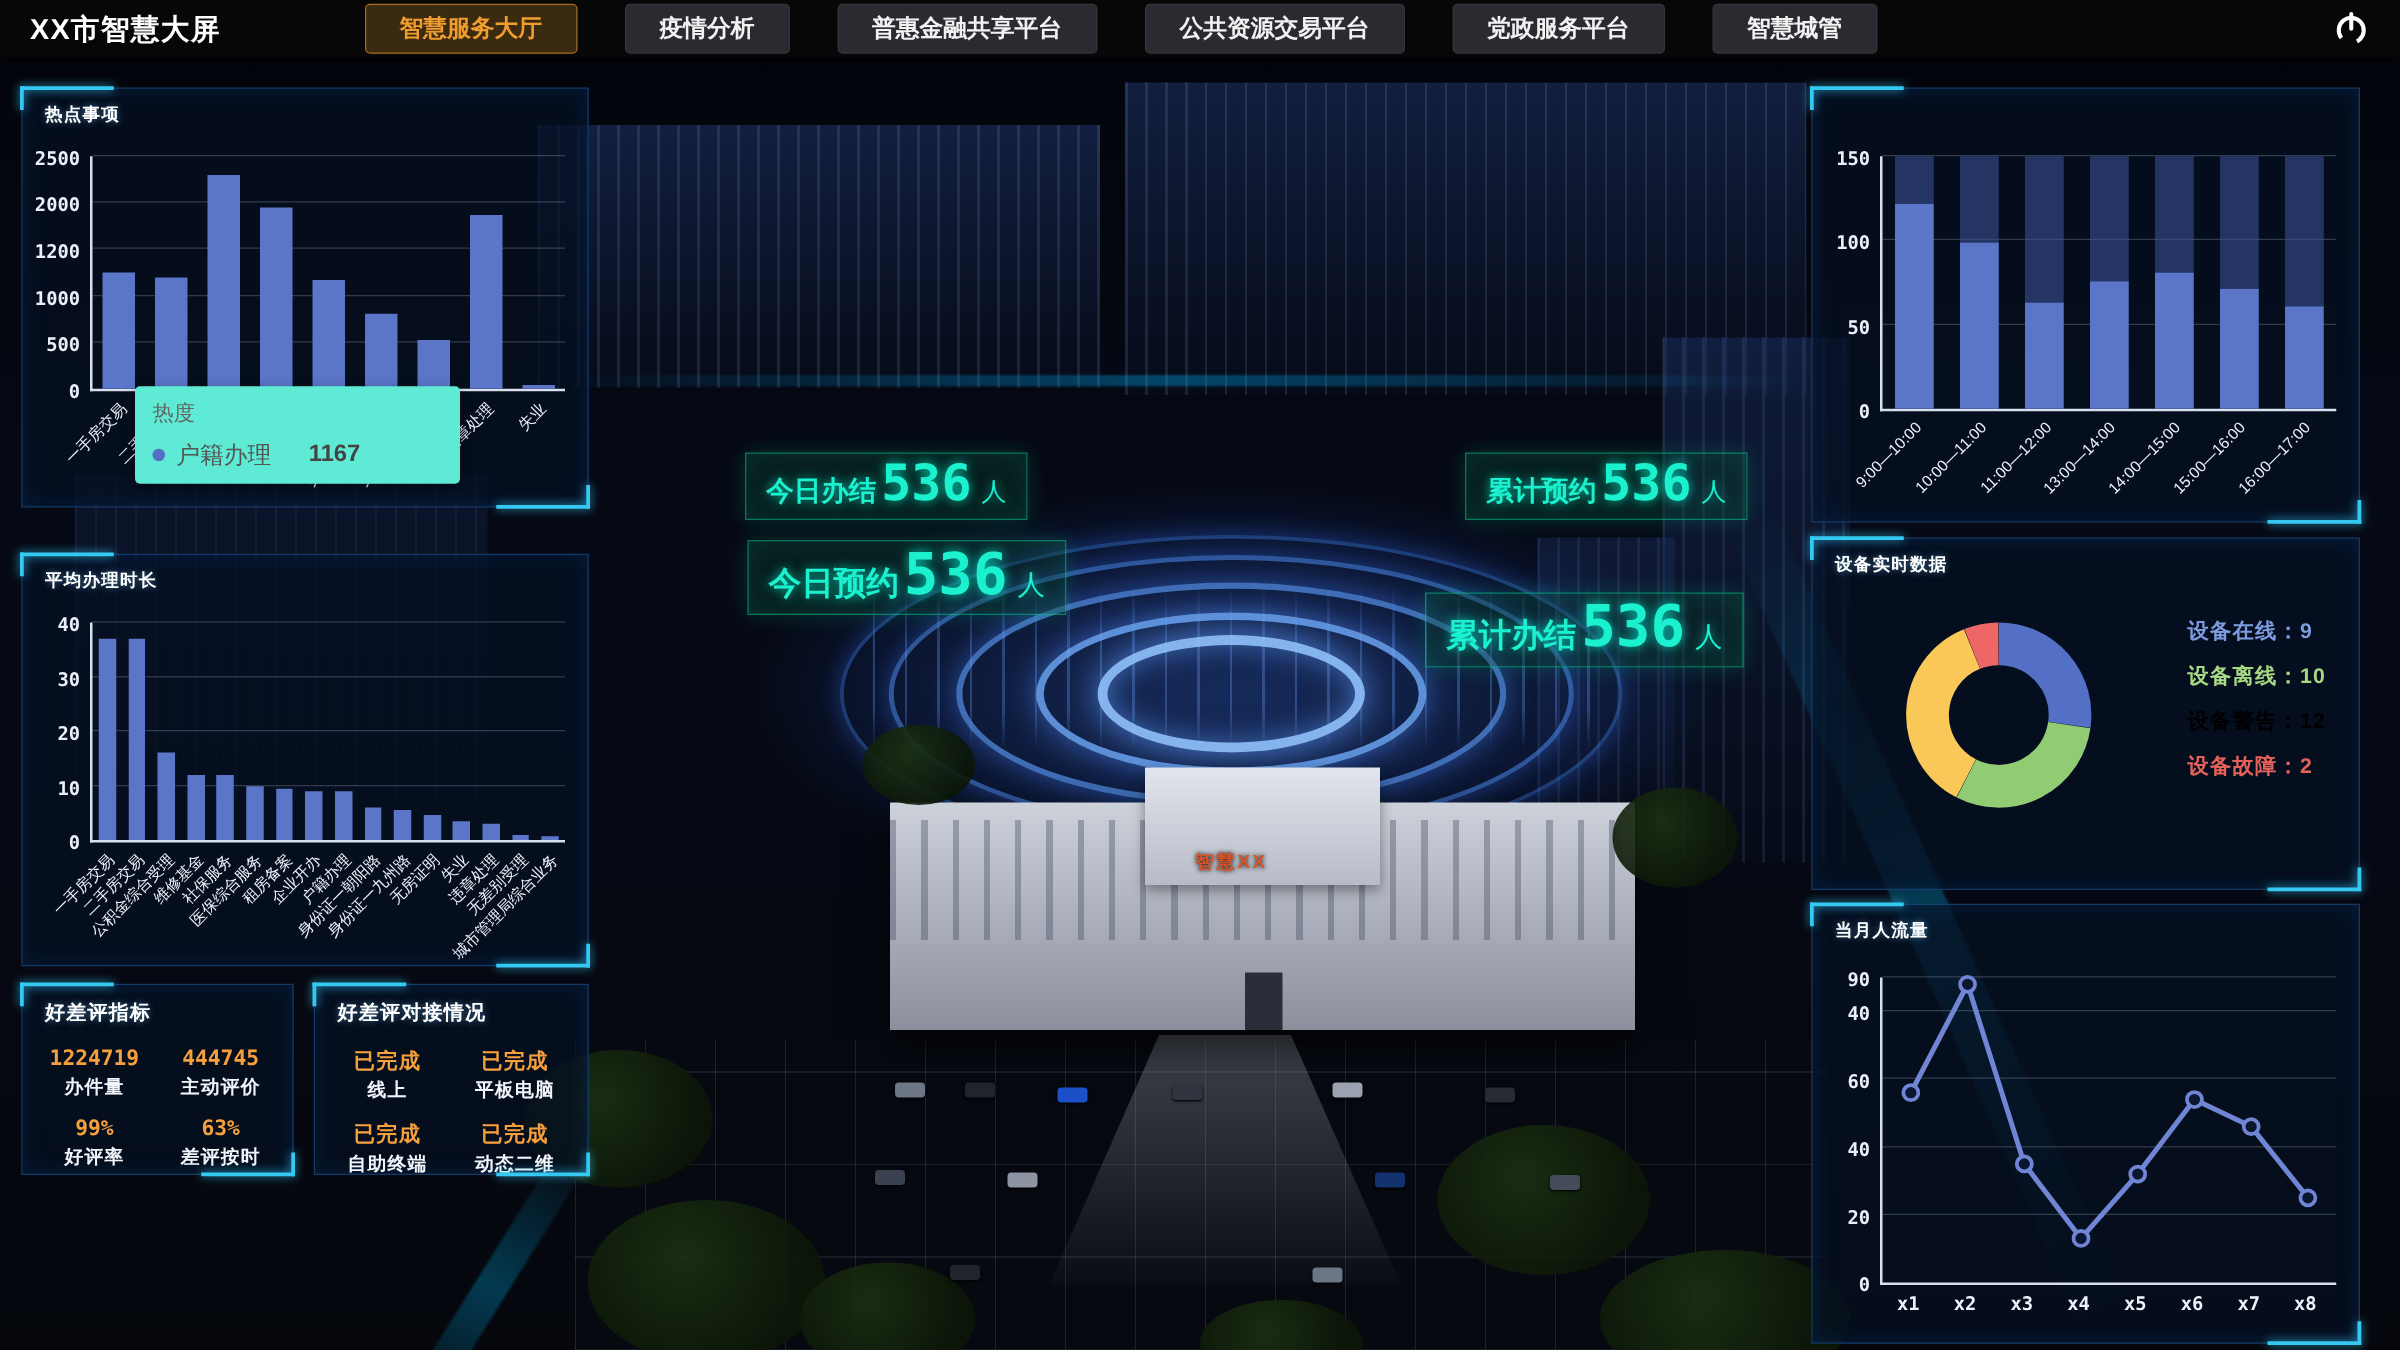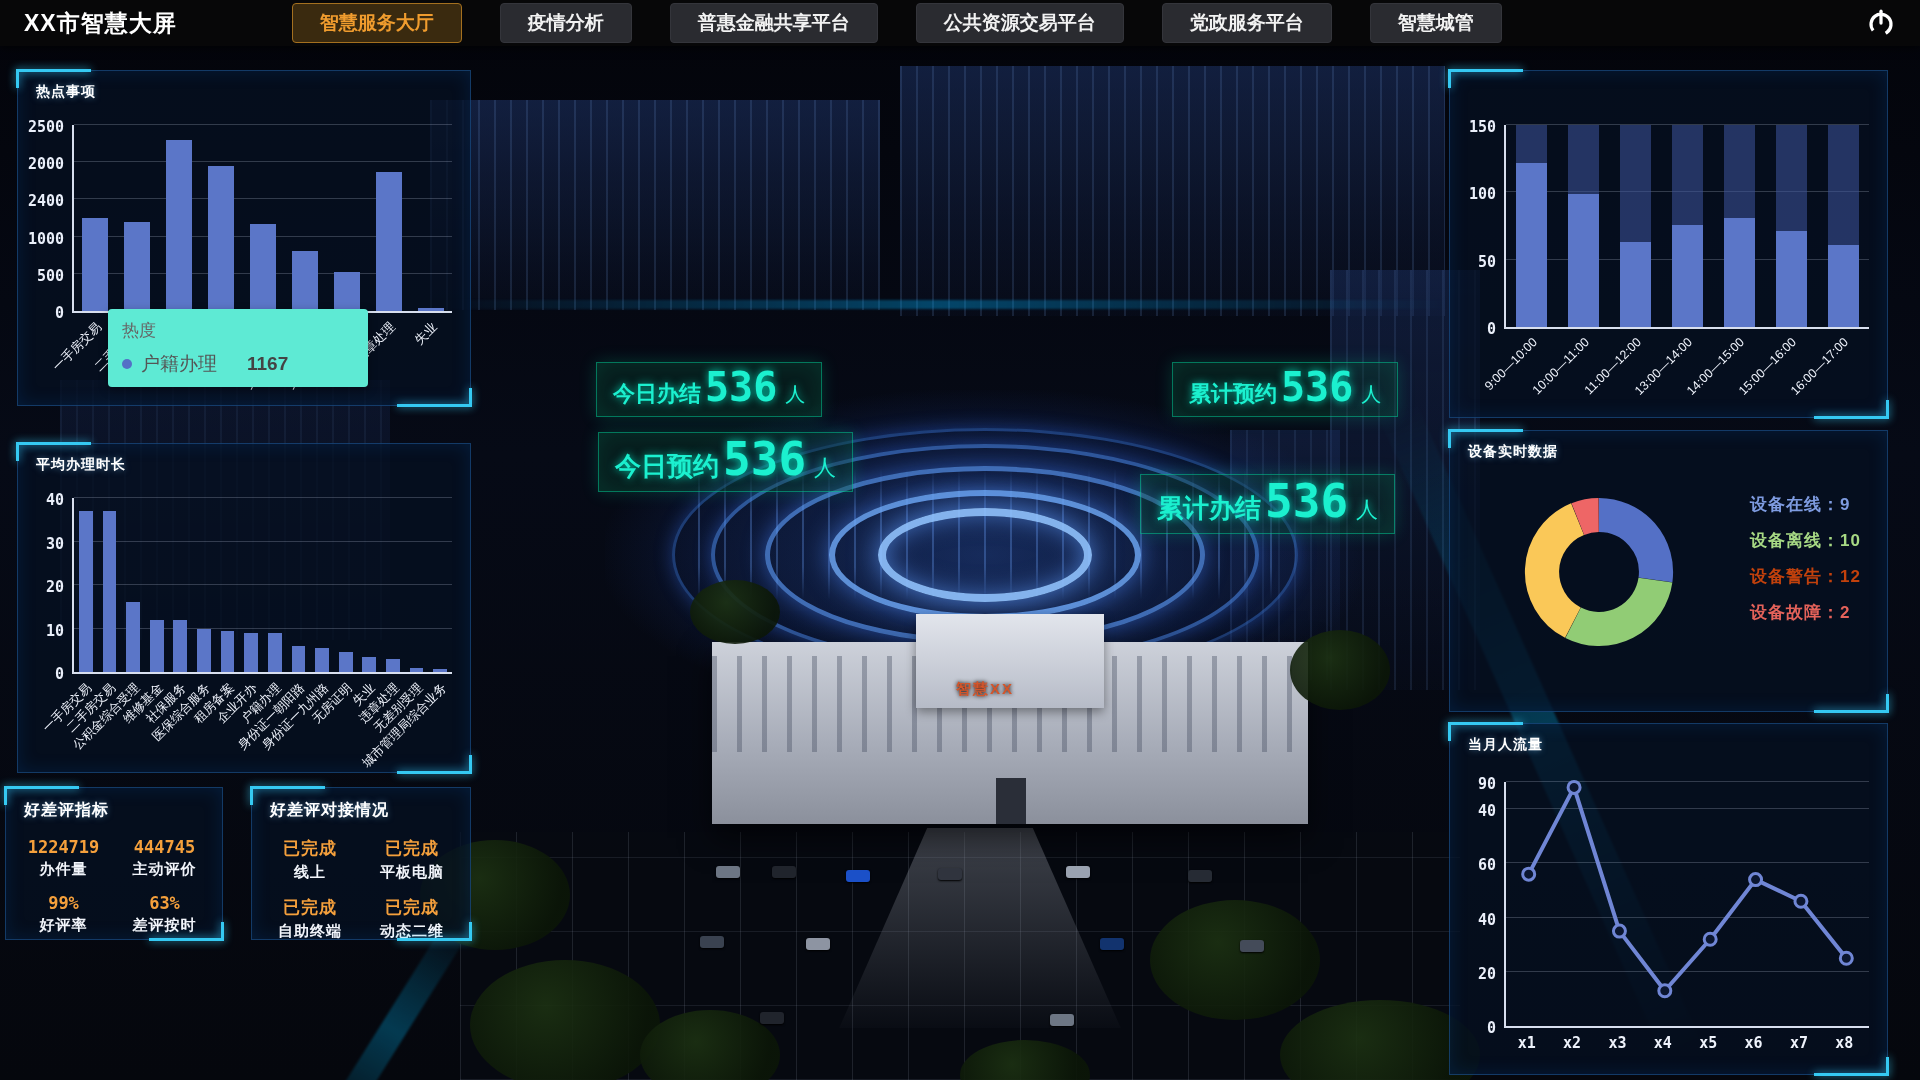--- a/index.html
+++ b/index.html
@@ -203,21 +203,21 @@
         <div class="bar" style="left: 134.4px; width: 25.2px; height: 145.08px; background: rgb(91, 118, 200);"></div>
         <div class="bar" style="left: 176.4px; width: 25.2px; height: 86.8248px; background: rgb(91, 118, 200);"></div>
         <div class="bar" style="left: 218.4px; width: 25.2px; height: 59.52px; background: rgb(91, 118, 200);"></div>
         <div class="bar" style="left: 260.4px; width: 25.2px; height: 38.688px; background: rgb(91, 118, 200);"></div>
         <div class="bar" style="left: 302.4px; width: 25.2px; height: 139.128px; background: rgb(91, 118, 200);"></div>
         <div class="bar" style="left: 344.4px; width: 25.2px; height: 2.976px; background: rgb(91, 118, 200);"></div>
       </div>
       <span class="ytick" style="bottom: 79px;">0</span>
       <span class="ytick" style="bottom: 116.2px;">500</span>
       <span class="ytick" style="bottom: 153.4px;">1000</span>
-      <span class="ytick" style="bottom: 190.6px;">2400</span>
+      <span class="ytick" style="bottom: 190.6px;">1200</span>
       <span class="ytick" style="bottom: 227.8px;">2000</span>
       <span class="ytick" style="bottom: 265px;">2500</span>
       <div class="xh0" style="left: 67px; top: 204px;">
         <span class="xlab rot">一手房交易</span>
       </div>
       <div class="xh0" style="left: 109px; top: 204px;">
         <span class="xlab rot">二手房交易</span>
       </div>
       <div class="xh0" style="left: 151px; top: 204px;">
         <span class="xlab rot">医保综合服务</span>
@@ -325,21 +325,21 @@
       </div>
       <div class="xh0" style="left: 388.562px; top: 192px;">
         <span class="xlab rot">无差别受理</span>
       </div>
       <div class="xh0" style="left: 412.188px; top: 192px;">
         <span class="xlab rot">城市管理局综合业务</span>
       </div>
     </div>
 </div>
 
-<div class="panel" style="left:5px;top:787px;width:216px;height:151px;">
+<div class="panel" style="left:17px;top:787px;width:216px;height:151px;">
   <div class="ptitle" style="font-size:16px;">好差评指标</div>
   <div class="stat-grid">
     <div class="stat">
       <div class="sv">1224719</div>
       <div class="sl">办件量</div>
     </div>
     <div class="stat">
       <div class="sv">444745</div>
       <div class="sl">主动评价</div>
     </div>
@@ -429,21 +429,21 @@
   <div class="ptitle">设备实时数据</div>
   <div class="donut"><svg viewBox="0 0 200 200" width="100%" height="100%">
         <path d="M 100 40 A 60 60 0 0 1 159.43318173996335 108.22781309124653" fill="none" stroke="#5470c6" stroke-width="36"></path>
         <path d="M 159.38928651285596 108.5388902963971 A 60 60 0 0 1 72.78602018737678 153.4733513327726" fill="none" stroke="#91cc75" stroke-width="36"></path>
         <path d="M 72.50640869635538 153.33012691929542 A 60 60 0 0 1 77.408904284628 44.41544823983105" fill="none" stroke="#fac858" stroke-width="36"></path>
         <path d="M 77.70025266038037 44.297924019035634 A 60 60 0 0 1 99.68584217011484 40.00082246515439" fill="none" stroke="#ee6666" stroke-width="36"></path>
       </svg></div>
   <div class="dev-stats">
     <div class="dev-row" style="color:#7e9be0;"><span>设备在线</span>：<span>9</span></div>
     <div class="dev-row" style="color:#a7d984;"><span>设备离线</span>：<span>10</span></div>
-    <div class="dev-row" style="color:#c2410c;"><span>设备警告</span>：<span>12</span></div>
+    <div class="dev-row" style="color:#000000;"><span>设备警告</span>：<span>12</span></div>
     <div class="dev-row" style="color:#e4625a;"><span>设备故障</span>：<span>2</span></div>
   </div>
 </div>
 
 <div class="panel" style="left:1449px;top:723px;width:437px;height:350px;">
   <div class="ptitle">当月人流量</div>
   <div class="chart" style="left:8px;right:10px;top:48px;bottom:10px;--xh:36px;">
       <div class="plot">
         <div class="grid" style="bottom: 54.2222px;"></div>
         <div class="grid" style="bottom: 108.444px;"></div>

